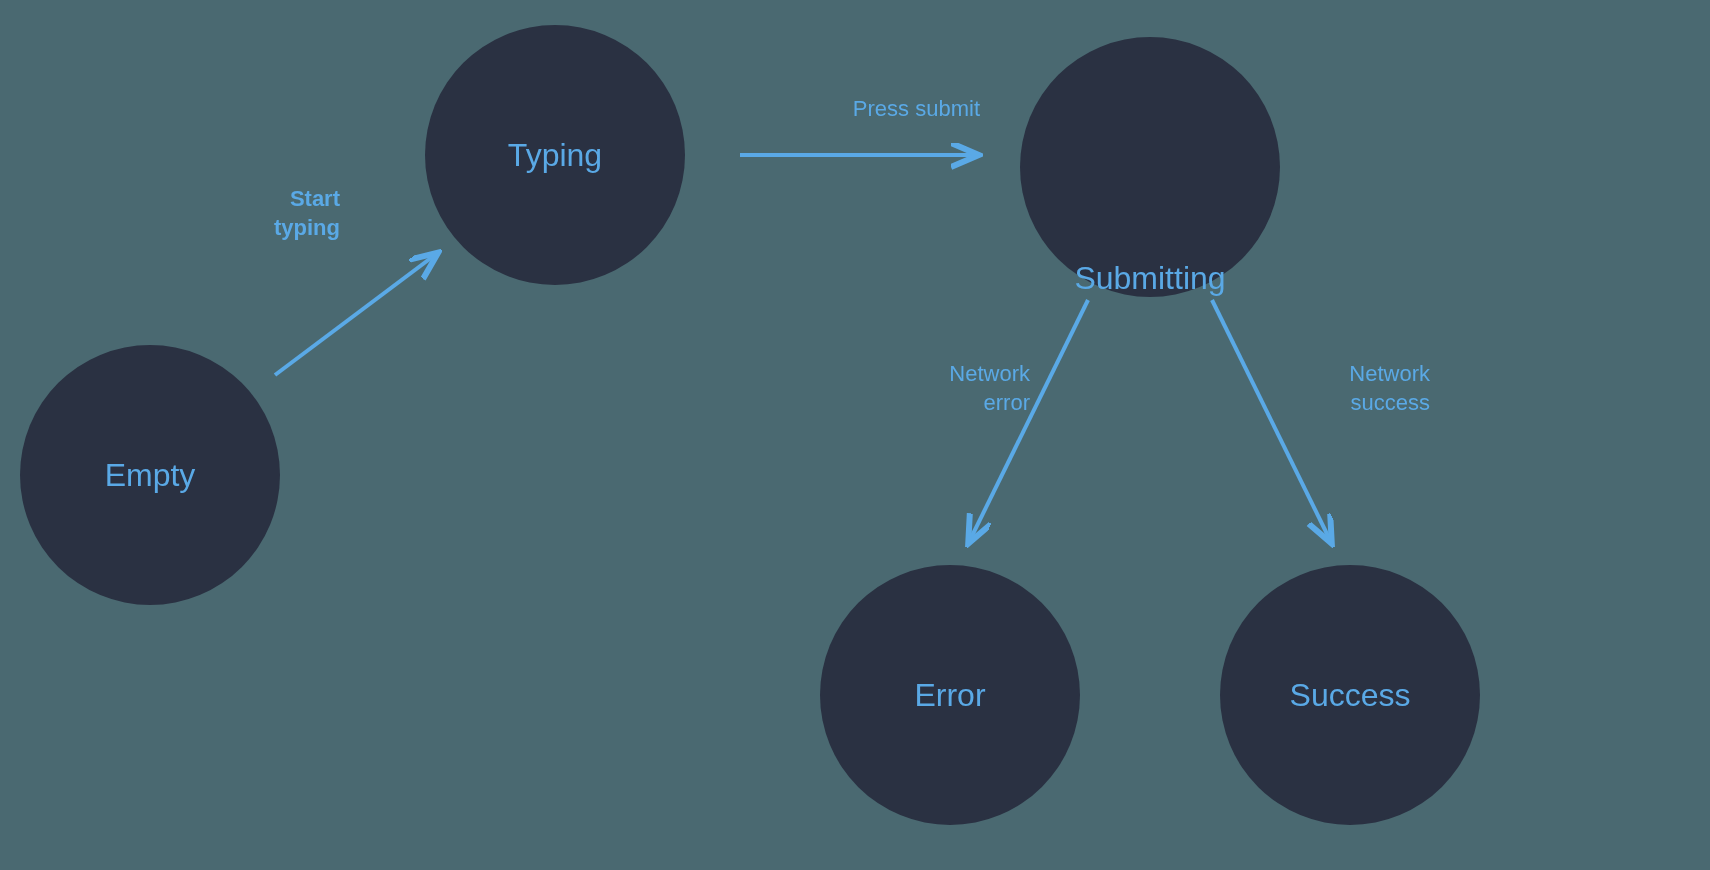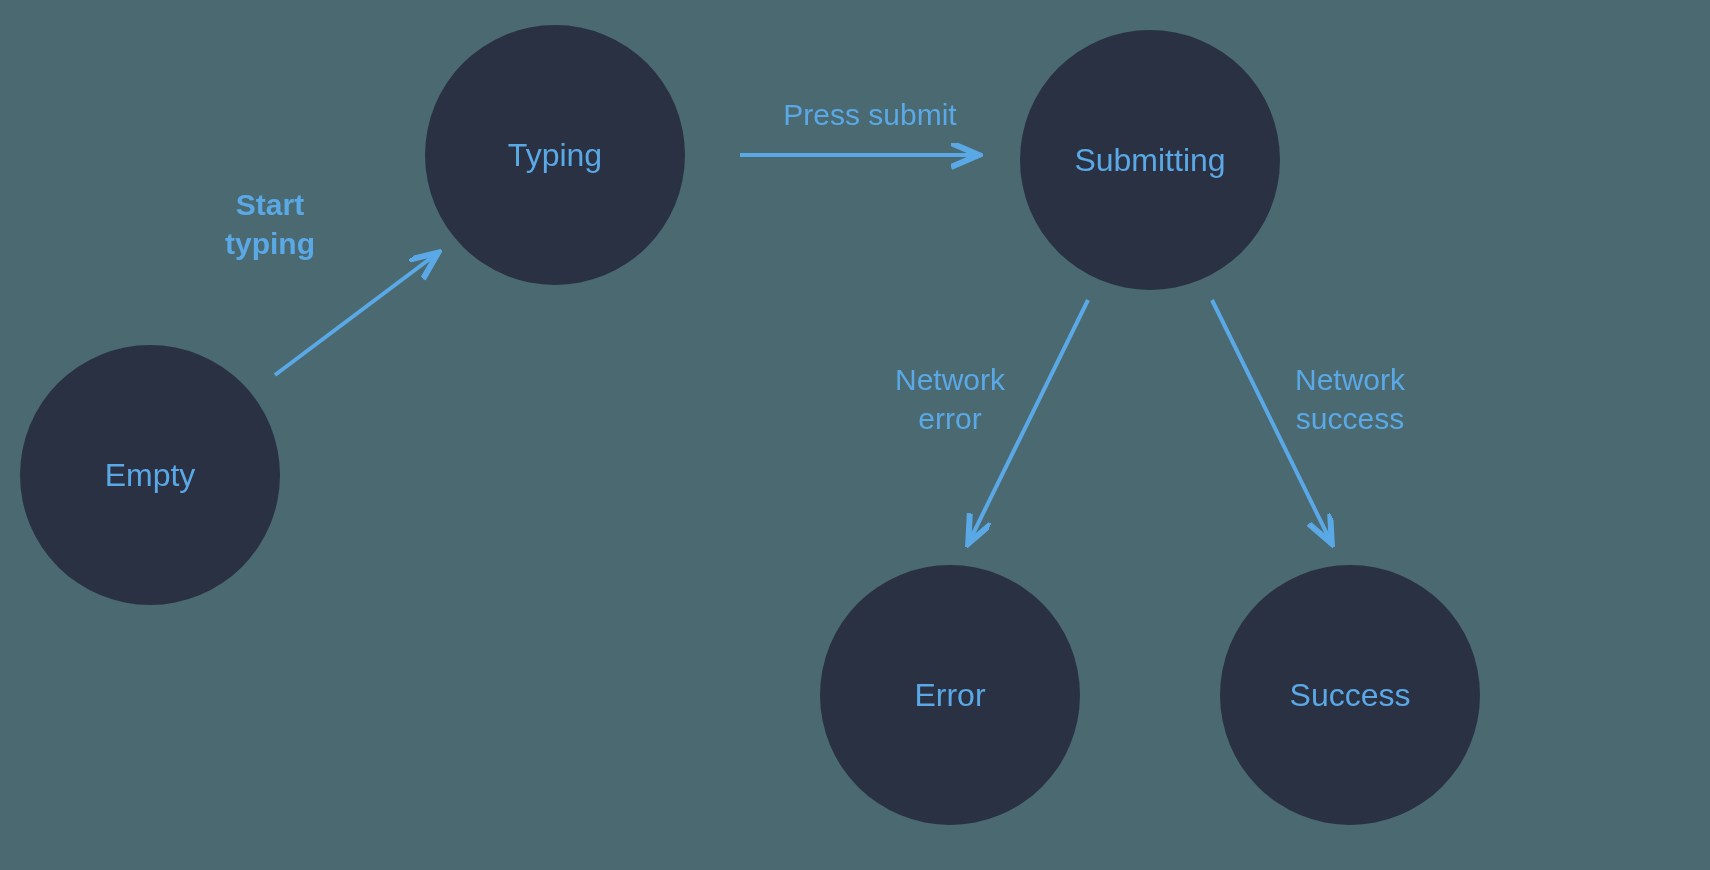--- a/index.html
+++ b/index.html
@@ -22,23 +22,23 @@
       display: flex;
       align-items: center;
       justify-content: center;
       color: #5aa9e6;
       font-size: 32px;
       font-weight: 400;
     }
     .transition-label {
       position: absolute;
       color: #5aa9e6;
-      font-size: 30px;
+      font-size: 22px;
       font-weight: 400;
-      text-align: center;
+      text-align: right;
       line-height: 1.3;
     }
     svg.arrows {
       position: absolute;
       top: 0;
       left: 0;
       width: 1710px;
       height: 870px;
       pointer-events: none;
     }
@@ -52,21 +52,21 @@
 <body>
 
 <div class="state-node" style="left:20px; top:345px; width:260px; height:260px;">
   <span>Empty</span>
 </div>
 
 <div class="state-node" style="left:425px; top:25px; width:260px; height:260px;">
   <span>Typing</span>
 </div>
 
-<div class="state-node" style="left:1020px; top:30px; width:260px; height:260px;">
+<div class="state-node" style="left:1020px; top:37px; width:260px; height:260px;align-items:flex-end;">
   <span>Submitting</span>
 </div>
 
 <div class="state-node" style="left:820px; top:565px; width:260px; height:260px;">
   <span>Error</span>
 </div>
 
 <div class="state-node" style="left:1220px; top:565px; width:260px; height:260px;">
   <span>Success</span>
 </div>

